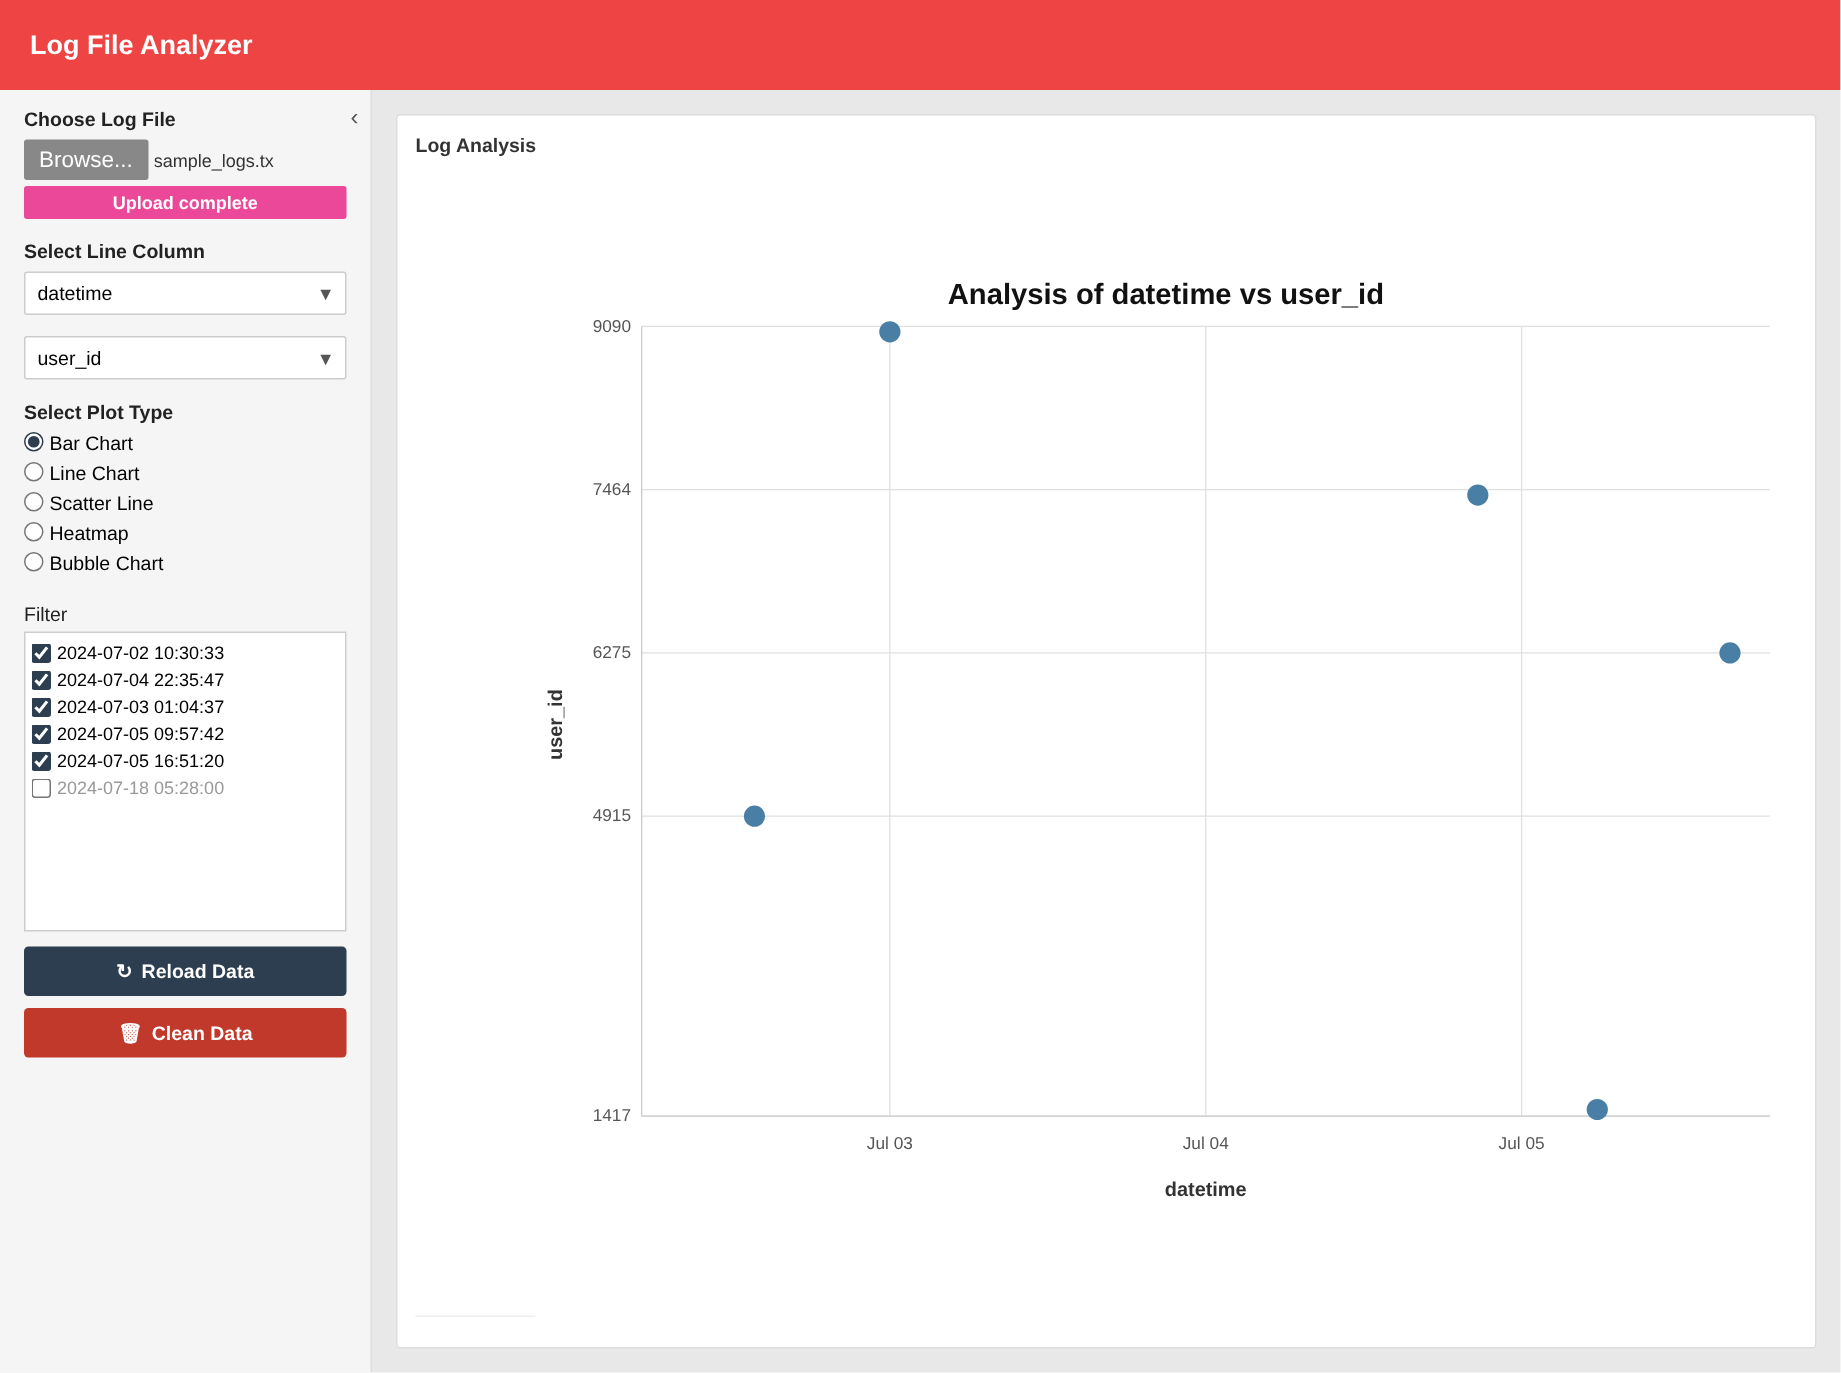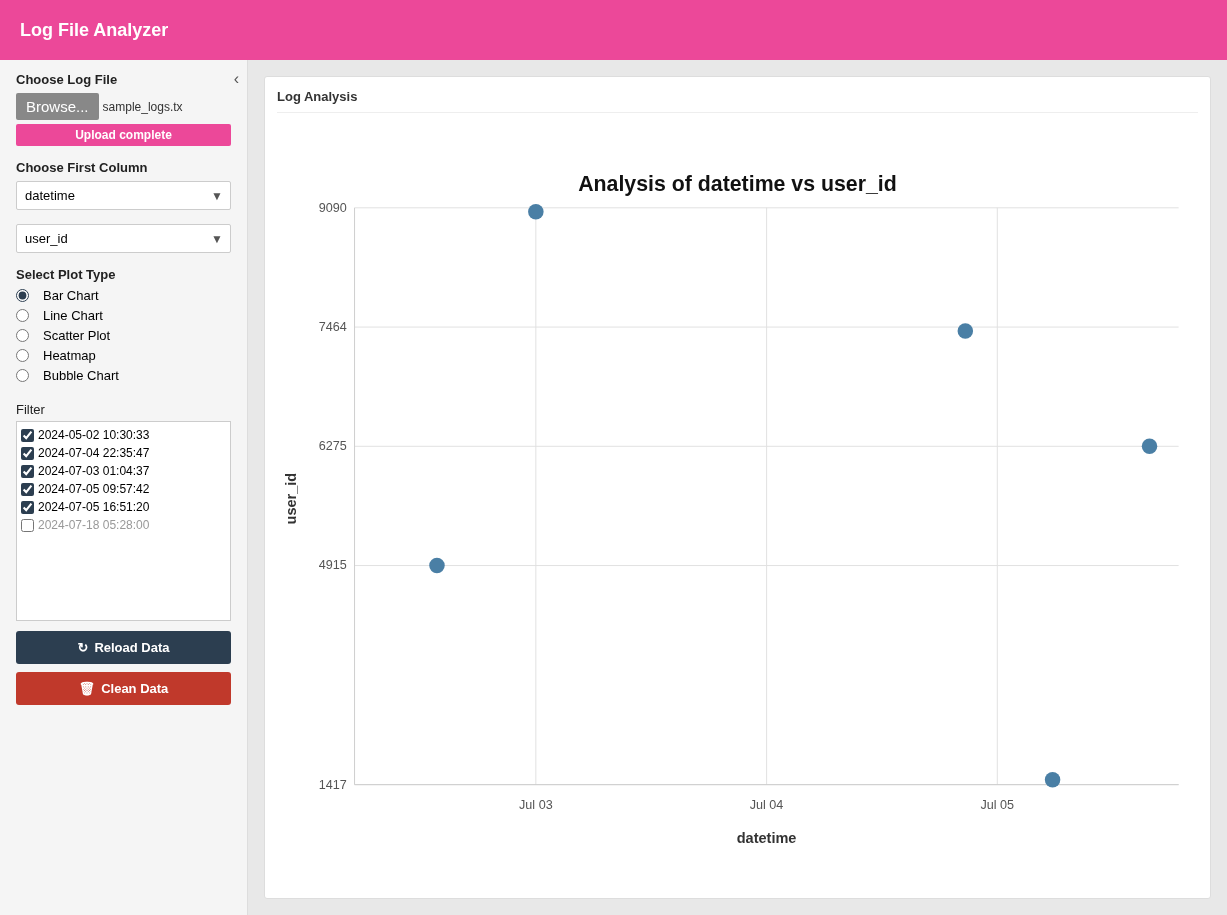--- a/index.html
+++ b/index.html
@@ -1,20 +1,20 @@
 <!DOCTYPE html>
 <html><head>
   <meta charset="utf-8">
   <style>
     * { box-sizing: border-box; margin: 0; padding: 0; }
     body { font-family: Arial, sans-serif; font-size: 13px; background: #f0f0f0; display: flex; flex-direction: column; height: 915px; width: 1227px; overflow: hidden; }
 
     
     .header {
-      background: #ec4899;
+      background: #ef4444;
       color: white;
       padding: 12px 20px;
       font-size: 18px;
       font-weight: bold;
       height: 60px;
       display: flex;
       align-items: center;
     }
 
     .main-layout {
@@ -117,22 +117,22 @@
       color: #555;
       font-size: 12px;
     }
 
     .plot-type-section {
       margin-bottom: 14px;
     }
 
     .radio-item {
       display: flex;
-      align-items: center;
-      gap: 14px;
+      align-items: flex-start;
+      gap: 4px;
       margin-bottom: 5px;
       font-size: 13px;
       cursor: pointer;
     }
 
     .radio-item input[type="radio"] {
       cursor: pointer;
       accent-color: #2c3e50;
     }
 
@@ -214,21 +214,20 @@
       flex-direction: column;
       background: #e8e8e8;
     }
 
     .chart-card {
       background: white;
       border: 1px solid #ddd;
       border-radius: 3px;
       flex: 1;
       display: flex;
-      flex-direction: column;
       padding: 12px;
     }
 
     .chart-card-title {
       font-size: 13px;
       font-weight: 600;
       color: #333;
       margin-bottom: 8px;
       padding-bottom: 8px;
       border-bottom: 1px solid #eee;
@@ -259,21 +258,21 @@
     <div class="sidebar-section">
       <div class="sidebar-label">Choose Log File</div>
       <div class="file-row">
         <button class="browse-btn">Browse...</button>
         <span class="filename-display">sample_logs.tx</span>
       </div>
       <div class="upload-complete-bar">Upload complete</div>
     </div>
 
     <div class="sidebar-section">
-      <div class="sidebar-label">Choose First Column</div>
+      <div class="sidebar-label">Select Line Column</div>
       <div class="dropdown-wrap">
         <select class="dropdown-select">
           <option value="datetime">datetime</option>
           <option value="user_id">user_id</option>
           <option value="action">action</option>
           <option value="ip_address">ip_address</option>
         </select>
         <span class="dropdown-arrow">▼</span>
       </div>
     </div>
@@ -295,37 +294,37 @@
       <label class="radio-item">
         <input type="radio" name="plot_type" value="bar" checked="" style="">
         <span>Bar Chart</span>
       </label>
       <label class="radio-item">
         <input type="radio" name="plot_type" value="line" style="">
         <span>Line Chart</span>
       </label>
       <label class="radio-item">
         <input type="radio" name="plot_type" value="scatter" style="">
-        <span>Scatter Plot</span>
+        <span>Scatter Line</span>
       </label>
       <label class="radio-item">
         <input type="radio" name="plot_type" value="heatmap" style="">
         <span>Heatmap</span>
       </label>
       <label class="radio-item">
         <input type="radio" name="plot_type" value="bubble" style="">
         <span>Bubble Chart</span>
       </label>
     </div>
 
     <div class="filter-label">Filter</div>
     <div class="filter-box">
       <div class="filter-item">
         <input type="checkbox" checked="" style="">
-        <label>2024-05-02 10:30:33</label>
+        <label>2024-07-02 10:30:33</label>
       </div>
       <div class="filter-item">
         <input type="checkbox" checked="" style="">
         <label>2024-07-04 22:35:47</label>
       </div>
       <div class="filter-item">
         <input type="checkbox" checked="" style="">
         <label>2024-07-03 01:04:37</label>
       </div>
       <div class="filter-item">

